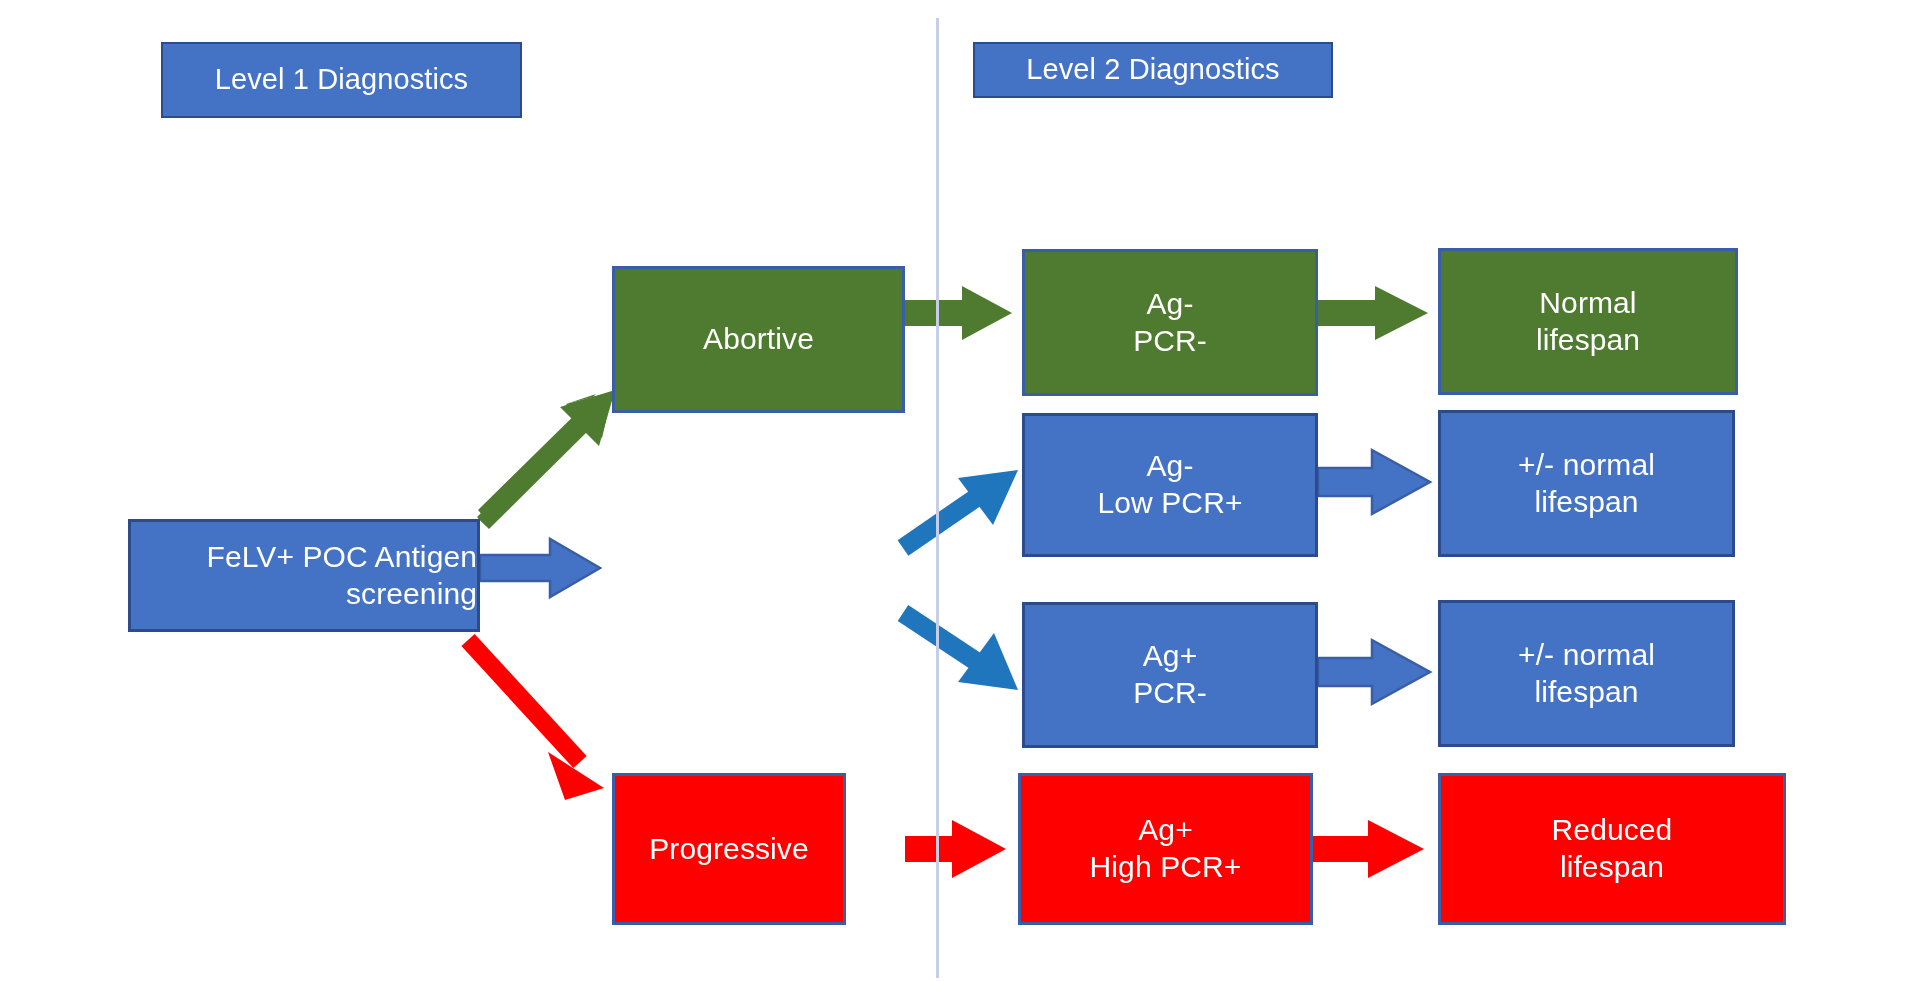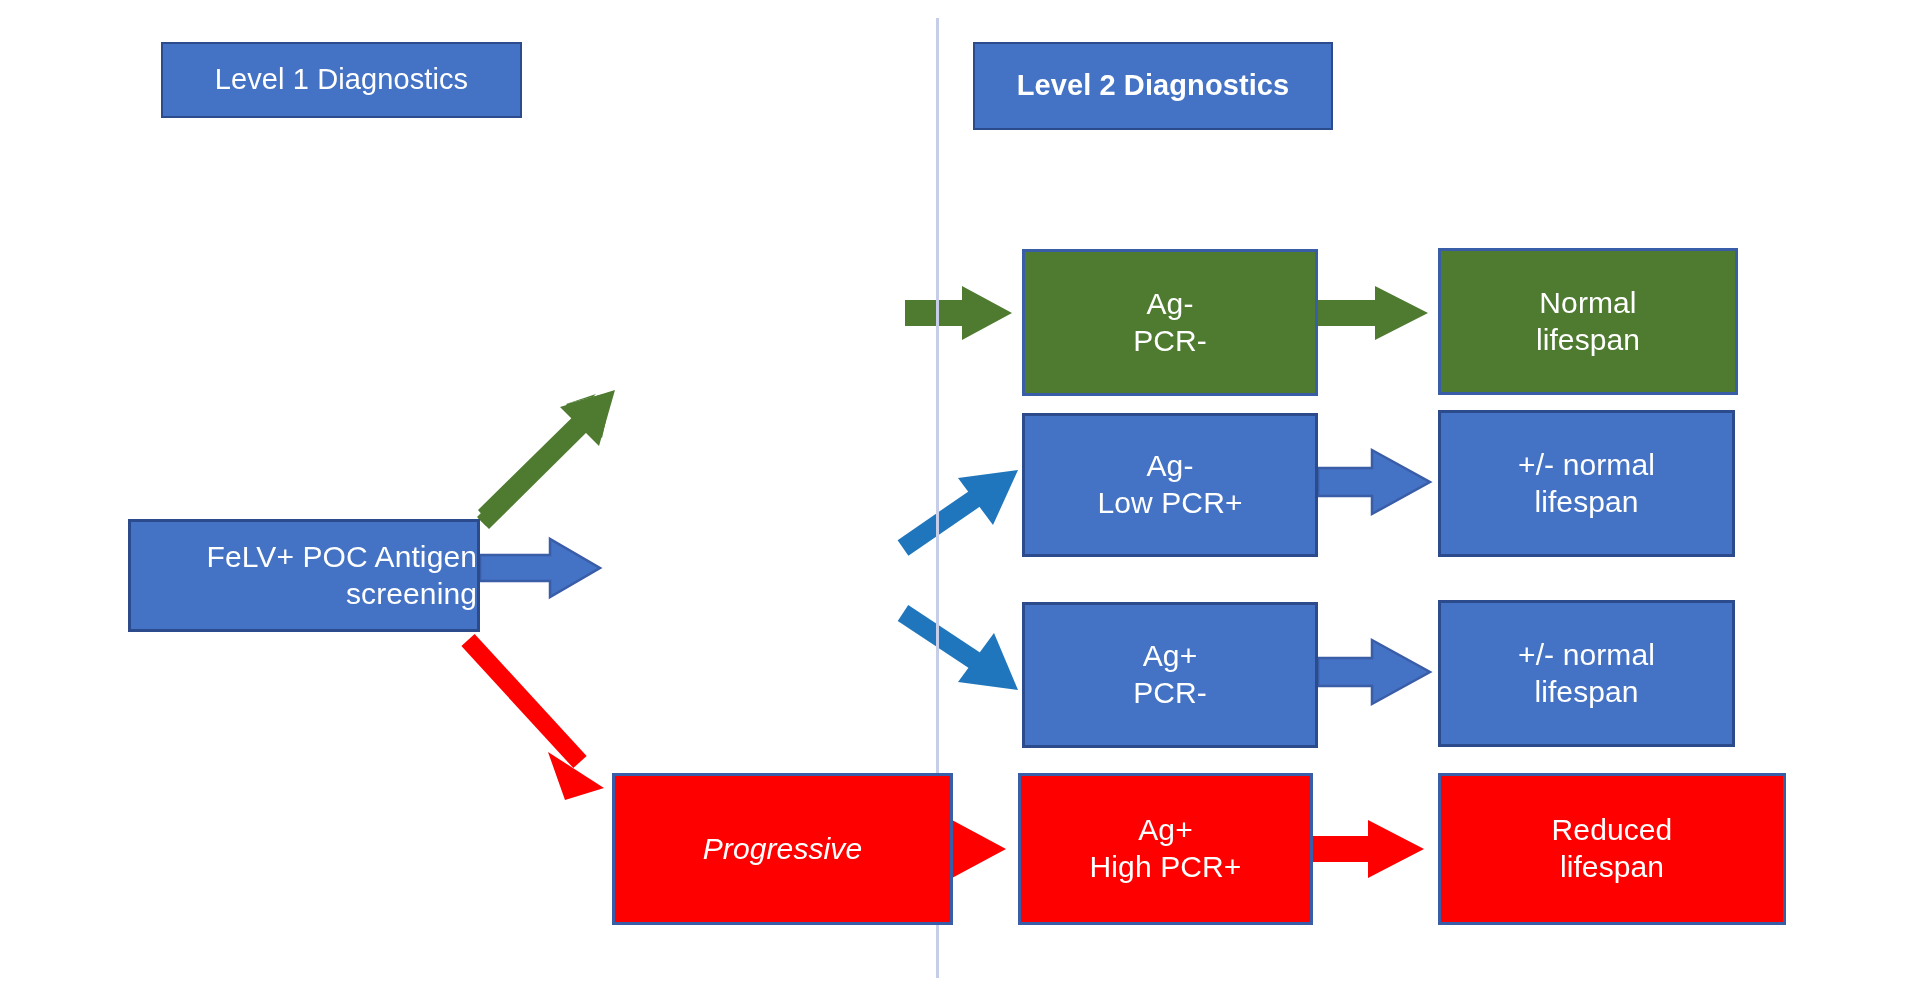--- a/index.html
+++ b/index.html
@@ -126,32 +126,35 @@
 
     <g>
       <path d="M 1313 836 L 1368 836 L 1368 820 L 1424 849 L 1368 878 L 1368 862 L 1313 862 Z" fill="#FF0000"></path>
     </g>
   </svg>
 
   <div class="node header-node" style="left:161px; top:42px; width:361px; height:76px;">
     <span class="line">Level 1 Diagnostics</span>
   </div>
 
-  <div class="node header-node" style="left:973px; top:42px; width:360px; height:88px;font-weight:bold;">
+  <div class="node header-node" style="left:973px; top:42px; width:360px; height:56px;">
     <span class="line">Level 2 Diagnostics</span>
   </div>
 
   <div class="node box-blue" style="left:128px; top:519px; width:352px; height:113px;align-items:flex-end;">
     <span class="line">FeLV+ POC Antigen</span>
     <span class="line">screening</span>
   </div>
 
+  <div class="node box-green" style="left:612px; top:266px; width:293px; height:147px;">
+    <span class="line">Abortive</span>
+  </div>
 
 
-  <div class="node box-red" style="left:612px; top:773px; width:341px; height:152px;font-style:italic;">
+  <div class="node box-red" style="left:612px; top:773px; width:234px; height:152px;">
     <span class="line">Progressive</span>
   </div>
 
   <div class="node box-green" style="left:1022px; top:249px; width:296px; height:147px;">
     <span class="line">Ag-</span>
     <span class="line">PCR-</span>
   </div>
 
   <div class="node box-blue" style="left:1022px; top:413px; width:296px; height:144px;">
     <span class="line">Ag-</span>

